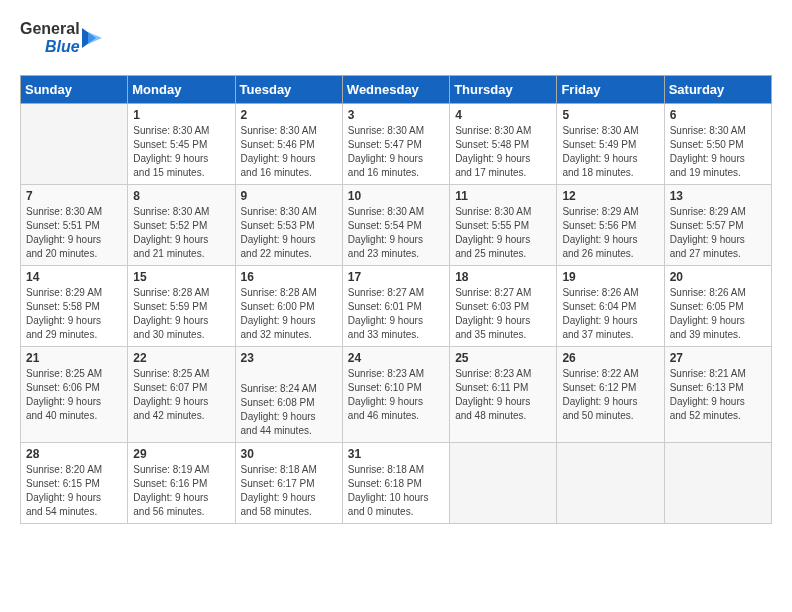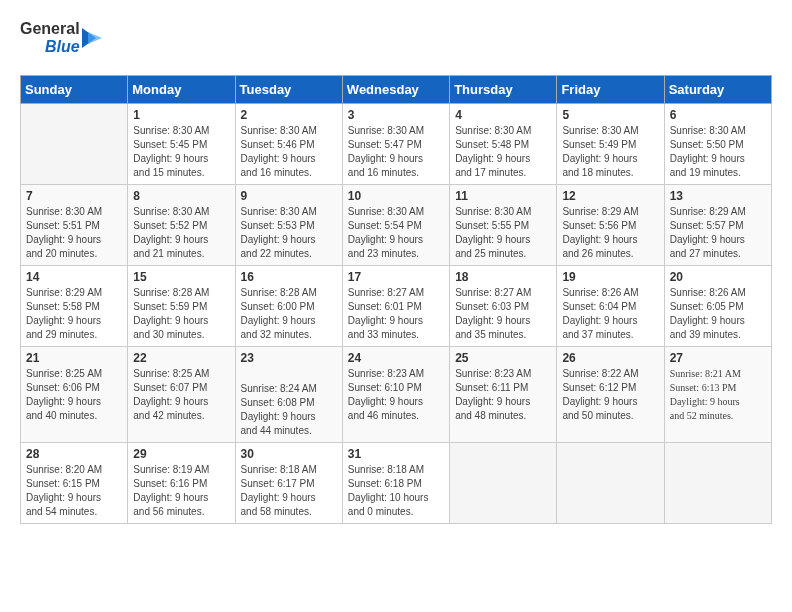--- a/index.html
+++ b/index.html
@@ -294,21 +294,21 @@
         </td>
         <td>
           <div class="day-number">26</div>
           <div class="day-info" style="white-space: pre-line;">Sunrise: 8:22 AM
 Sunset: 6:12 PM
 Daylight: 9 hours
 and 50 minutes.</div>
         </td>
         <td>
           <div class="day-number">27</div>
-          <div class="day-info" style="white-space: pre-line; font-family: Liberation Serif, serif;">Sunrise: 8:21 AM
+          <div class="day-info" style="white-space: pre-line;">Sunrise: 8:21 AM
 Sunset: 6:13 PM
 Daylight: 9 hours
 and 52 minutes.</div>
         </td>
       </tr>
       <tr>
         <td>
           <div class="day-number">28</div>
           <div class="day-info" style="white-space: pre-line;">Sunrise: 8:20 AM
 Sunset: 6:15 PM

